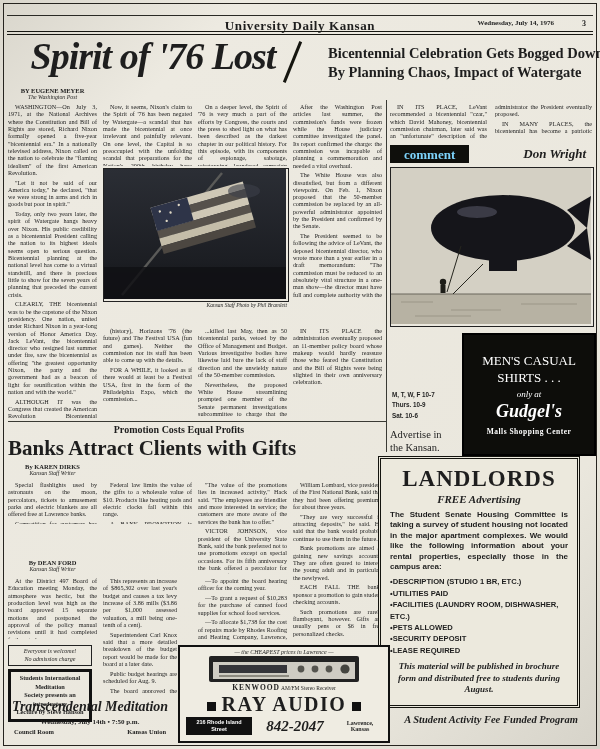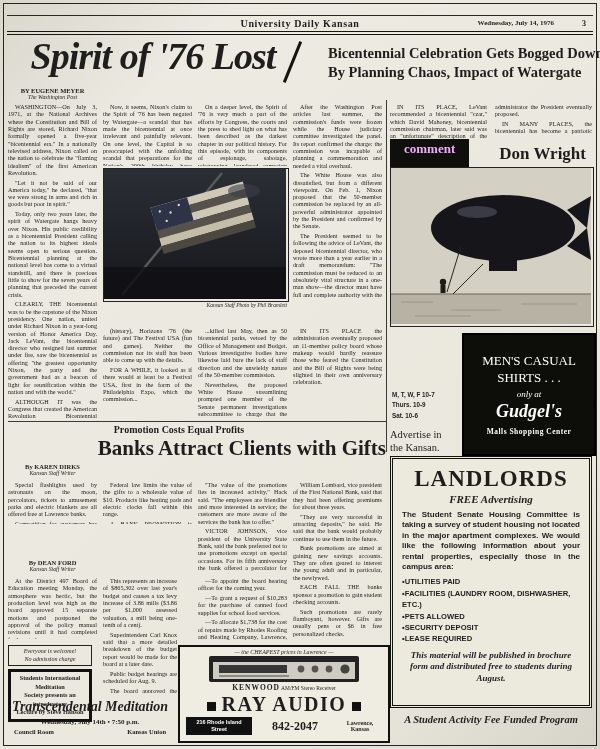--- a/index.html
+++ b/index.html
@@ -3,21 +3,21 @@
 <meta charset="utf-8">
 <style>
   html,body{margin:0;padding:0;background:#8f8b80;}
   .page{position:relative;width:600px;height:749px;margin:0 auto;overflow:hidden;
         background:linear-gradient(135deg,#d9d6cc,#edeae1 18%,#eae7dd 78%,#d6d3c9);
         font-family:"Liberation Serif",serif;color:#1e1e1e;}
   .frame{position:absolute;inset:3px;border:1px solid #26241f;pointer-events:none;}
   .abs{position:absolute;}
   
   #rule-top{top:15px;left:7px;right:7px;border-top:1px solid #2a2a25;}
-  #masthead{top:18px;left:0;right:0;text-align:center;font-weight:bold;font-size:10px;letter-spacing:.6px;}
+  #masthead{top:18px;left:0;right:0;text-align:center;font-weight:bold;font-size:13px;letter-spacing:.6px;}
   #dateline{top:19px;right:46px;font-size:7px;font-weight:bold;}
   #pagenum{top:19px;right:14px;font-size:8px;font-weight:bold;}
   #rule-double{top:31px;left:7px;right:7px;height:2px;border-top:1px solid #171712;border-bottom:1px solid #171712;}
   
   #spirit{top:34px;left:14px;width:278px;margin:0;font-style:italic;font-weight:bold;font-size:38px;
           text-align:center;letter-spacing:-1px;font-family:"Liberation Serif",serif;}
   #slash{top:40px;left:291px;width:3px;height:44px;background:#15150f;transform:rotate(22deg);}
   #subhead{top:44px;left:328px;width:282px;font-weight:bold;font-size:14.5px;line-height:1.3;}
   .byline{text-align:center;}
   .byline .bn{font-weight:bold;font-size:6.5px;}
@@ -34,68 +34,68 @@
   #c3b{left:198px;top:327px;height:91px;}
   #c4b{left:293px;top:327px;height:91px;}
   #c5t{left:390px;top:103px;width:202px;height:38px;column-count:2;column-gap:8px;}
   #flag-photo{left:103px;top:168px;width:184px;height:132px;border:1px solid #222;}
   #photo-credit{left:103px;top:302px;width:184px;text-align:right;font-style:italic;font-size:5.5px;}
   #caption{left:92px;top:310px;width:296px;text-align:center;font-weight:bold;font-size:10px;}
   #vrule{left:386px;top:100px;width:1px;height:352px;background:#3a3a34;}
   #hrule-banks{left:8px;top:421px;width:378px;height:1px;background:#3a3a34;}
   
   #comment-head{left:390px;top:143px;width:202px;height:21px;display:flex;align-items:center;justify-content:space-between;}
-  #comment-label{background:#0f0f0c;color:#f0abfc;font-weight:bold;font-size:13px;padding:2px 14px 12px;}
-  #comment-author{font-weight:bold;font-size:17px;padding-right:6px;}
+  #comment-label{background:#0f0f0c;color:#7dd3fc;font-weight:bold;font-size:13px;padding:2px 14px 0;}
+  #comment-author{font-weight:bold;font-style:italic;font-size:13px;padding-right:6px;}
   #cartoon{left:390px;top:167px;width:202px;height:158px;border:1px solid #222;}
   
   #shirts{left:462px;top:333px;width:130px;height:119px;background:#0d0d0a;color:#fff;border:2px solid #000;
           display:flex;flex-direction:column;align-items:center;justify-content:center;text-align:center;}
   #shirts .l1{font-weight:normal;font-size:13px;line-height:1.25;white-space:pre-line;}
   #shirts .l2{font-style:italic;font-size:9px;margin-top:3px;}
   #shirts .logo{font-style:italic;font-weight:bold;font-size:18px;margin-top:2px;font-family:"Liberation Serif",serif;}
   #shirts .foot{font-size:7.5px;font-weight:bold;margin-top:5px;letter-spacing:.5px;}
   #hours{left:392px;top:390px;width:64px;}
   #hours p{margin:0 0 1px;font:bold 6.3px/1.5 "Liberation Sans",sans-serif;}
   #advertise{left:390px;top:428px;width:66px;font-size:10.5px;line-height:1.25;}
   
   #banks-kicker{left:8px;top:424px;width:342px;text-align:center;font-weight:bold;font-size:10px;}
-  #banks-head{left:8px;top:436px;width:378px;text-align:right;font-weight:bold;font-size:21px;}
+  #banks-head{left:8px;top:436px;width:378px;text-align:left;font-weight:bold;font-size:21px;}
   #banks-byline{top:463px;left:8px;width:89px;}
   #bc1{left:8px;top:481px;height:43px;}
   #bc2{left:103px;top:481px;height:43px;}
   #bc3{left:198px;top:481px;height:93px;}
   #bc4{left:293px;top:481px;height:160px;}
   
   #school-head{left:8px;top:527px;width:180px;font-weight:bold;font-size:13.5px;line-height:1.16;}
   #school-byline{top:559px;left:8px;width:89px;}
   #sc1{left:8px;top:577px;height:62px;}
   #sc2{left:103px;top:577px;width:74px;height:116px;}
   #sc3{left:198px;top:577px;height:64px;}
   
-  #landlords{left:390px;top:456px;width:202px;height:252px;border:3px double #14140f;background:#ece9dd;
+  #landlords{left:378px;top:456px;width:202px;height:252px;border:3px double #14140f;background:#ece9dd;
              box-sizing:border-box;padding:7px 9px;overflow:hidden;text-align:center;}
   #landlords .t1{font-weight:bold;font-size:23px;letter-spacing:1px;}
   #landlords .t2{font-weight:bold;font-style:italic;font-size:11px;margin-top:1px;}
   #landlords .intro{font:bold 8px/1.3 "Liberation Sans",sans-serif;text-align:justify;margin-top:5px;}
   #landlords .bullets{margin-top:4px;text-align:left;}
   #landlords .bullets p{margin:0;font:bold 7.6px/1.5 "Liberation Sans",sans-serif;}
   #landlords .broch{font-weight:bold;font-style:italic;font-size:9px;line-height:1.3;margin-top:5px;}
   #landlords-footer{left:390px;top:714px;width:202px;text-align:center;font-weight:bold;font-style:italic;font-size:10.5px;}
   
   #ray{left:178px;top:645px;width:212px;height:98px;border:2px solid #111;background:#efece2;
        box-sizing:border-box;text-align:center;overflow:hidden;}
   #ray .topline{font-style:italic;font-size:6px;margin-top:2px;}
   #ray .brandrow{font-size:5.5px;margin-top:1px;}
   #ray .brandrow b{font-size:7.5px;letter-spacing:1px;}
   #ray .name{font-weight:bold;font-size:20px;letter-spacing:1.5px;margin-top:1px;}
   .sq{display:inline-block;width:9px;height:9px;background:#111;margin:0 6px;vertical-align:middle;}
   #ray .bottomrow{display:flex;align-items:center;justify-content:space-between;padding:1px 6px 0;}
   #ray .addr{background:#111;color:#fff;font:bold 5.5px/1.3 "Liberation Sans",sans-serif;padding:2px 4px;width:58px;}
-  #ray .phone{font-weight:bold;font-size:12px;}
+  #ray .phone{font-weight:bold;font-size:15px;font-style:italic;}
   #ray .city{font-weight:bold;font-size:6px;width:44px;}
   
   #welcome{left:8px;top:645px;width:84px;height:21px;border:1px solid #222;box-sizing:border-box;
            text-align:center;font-style:italic;font-size:6px;line-height:1.4;padding-top:1px;}
   #sims{left:8px;top:669px;width:84px;border:3px solid #111;box-sizing:border-box;text-align:center;
         font-weight:bold;font-size:6.3px;line-height:1.35;padding:2px 1px;}
   #tm-title{left:8px;top:699px;width:164px;text-align:center;font-weight:bold;font-style:italic;font-size:14px;}
   #tm-when{left:8px;top:718px;width:164px;text-align:center;font-weight:bold;font-size:7px;}
   #tm-where{left:8px;top:728px;width:164px;display:flex;justify-content:space-between;font-weight:bold;font-size:6.5px;padding:0 6px;box-sizing:border-box;}
 </style>
@@ -278,20 +278,21 @@
       <p>—To appoint the board hearing officer for the coming year.</p>
       <p>—To grant a request of $10,283 for the purchase of canned food supplies for school food services.</p>
       <p>—To allocate $1,738 for the cost of repairs made by Rhodes Roofing and Heating Company, Lawrence, to a roof at Sunset School.</p>
     </div>
 
   <div class="abs" id="landlords">
     <div class="t1">LANDLORDS</div>
     <div class="t2">FREE Advertising</div>
     <div class="intro">The Student Senate Housing Committee is taking a survey of student housing not located in the major apartment complexes. We would like the following information about your rental properties, especially those in the campus area:</div>
     <div class="bullets">
+        <p>•DESCRIPTION (STUDIO 1 BR, ETC.)</p>
         <p>•UTILITIES PAID</p>
         <p>•FACILITIES (LAUNDRY ROOM, DISHWASHER, ETC.)</p>
         <p>•PETS ALLOWED</p>
         <p>•SECURITY DEPOSIT</p>
         <p>•LEASE REQUIRED</p>
       </div>
     <div class="broch">This material will be published in brochure form and distributed free to students during August.</div>
 
   </div>
   <div class="abs" id="landlords-footer">A Student Activity Fee Funded Program</div>

